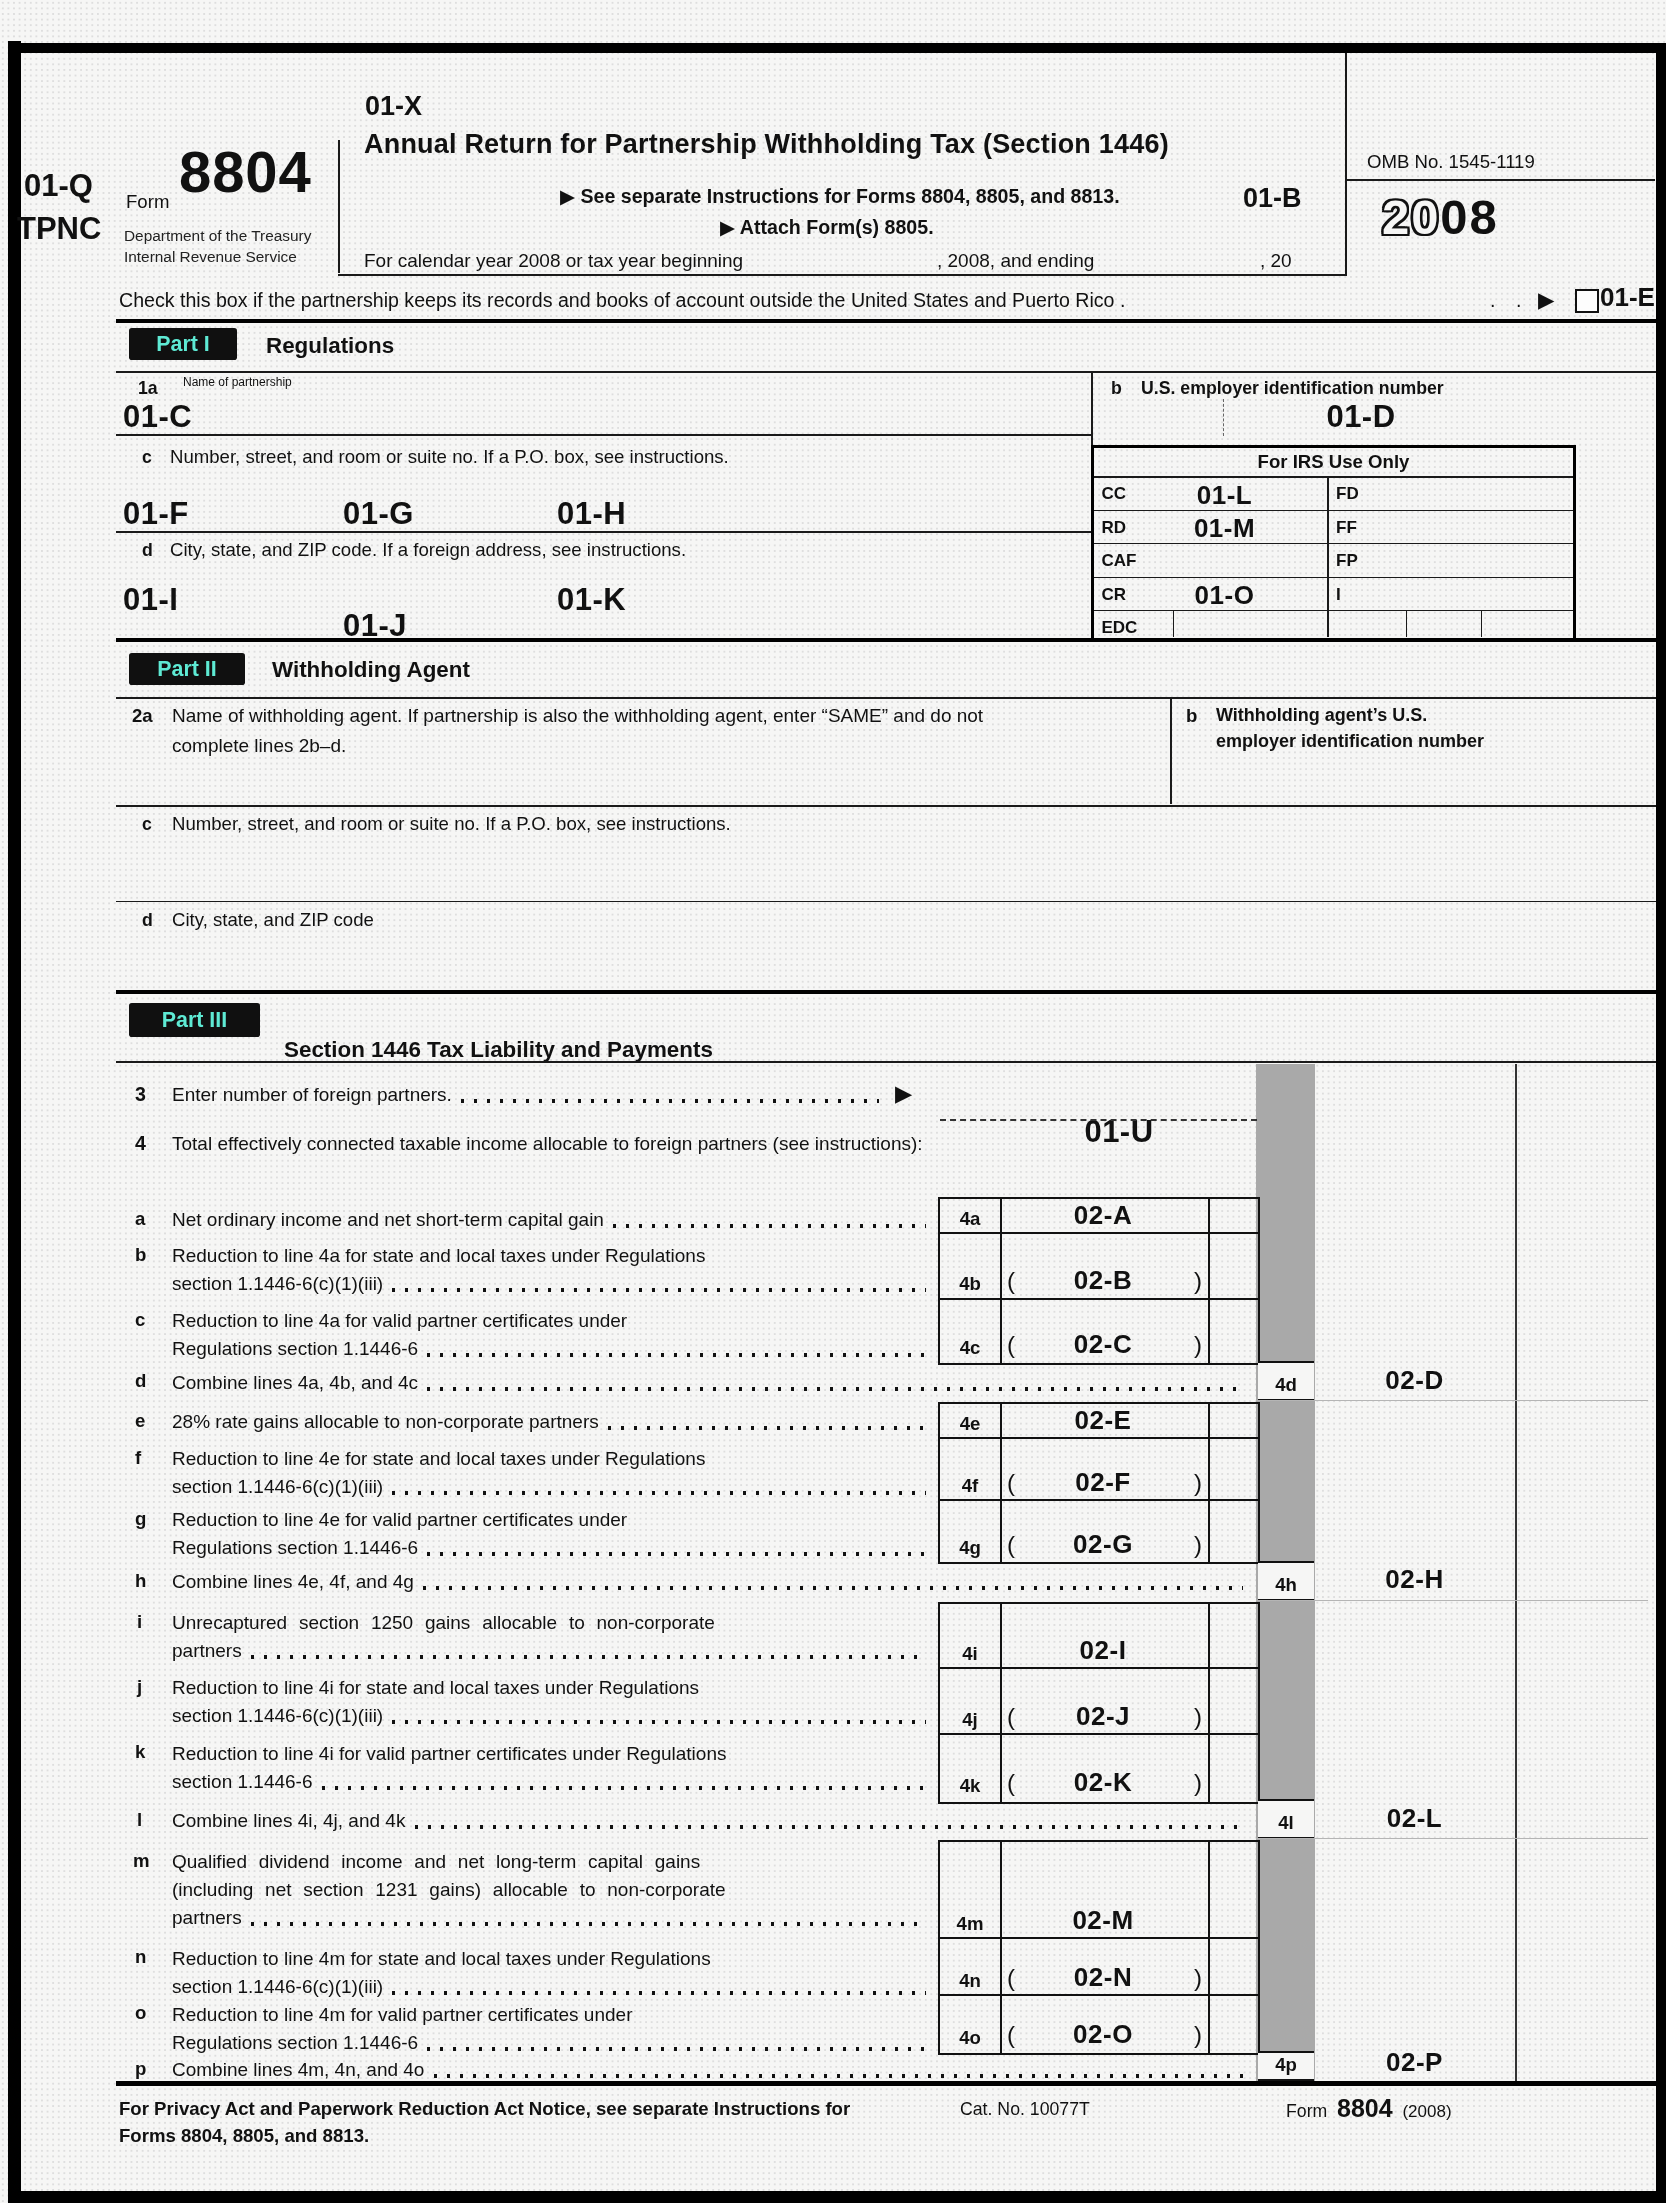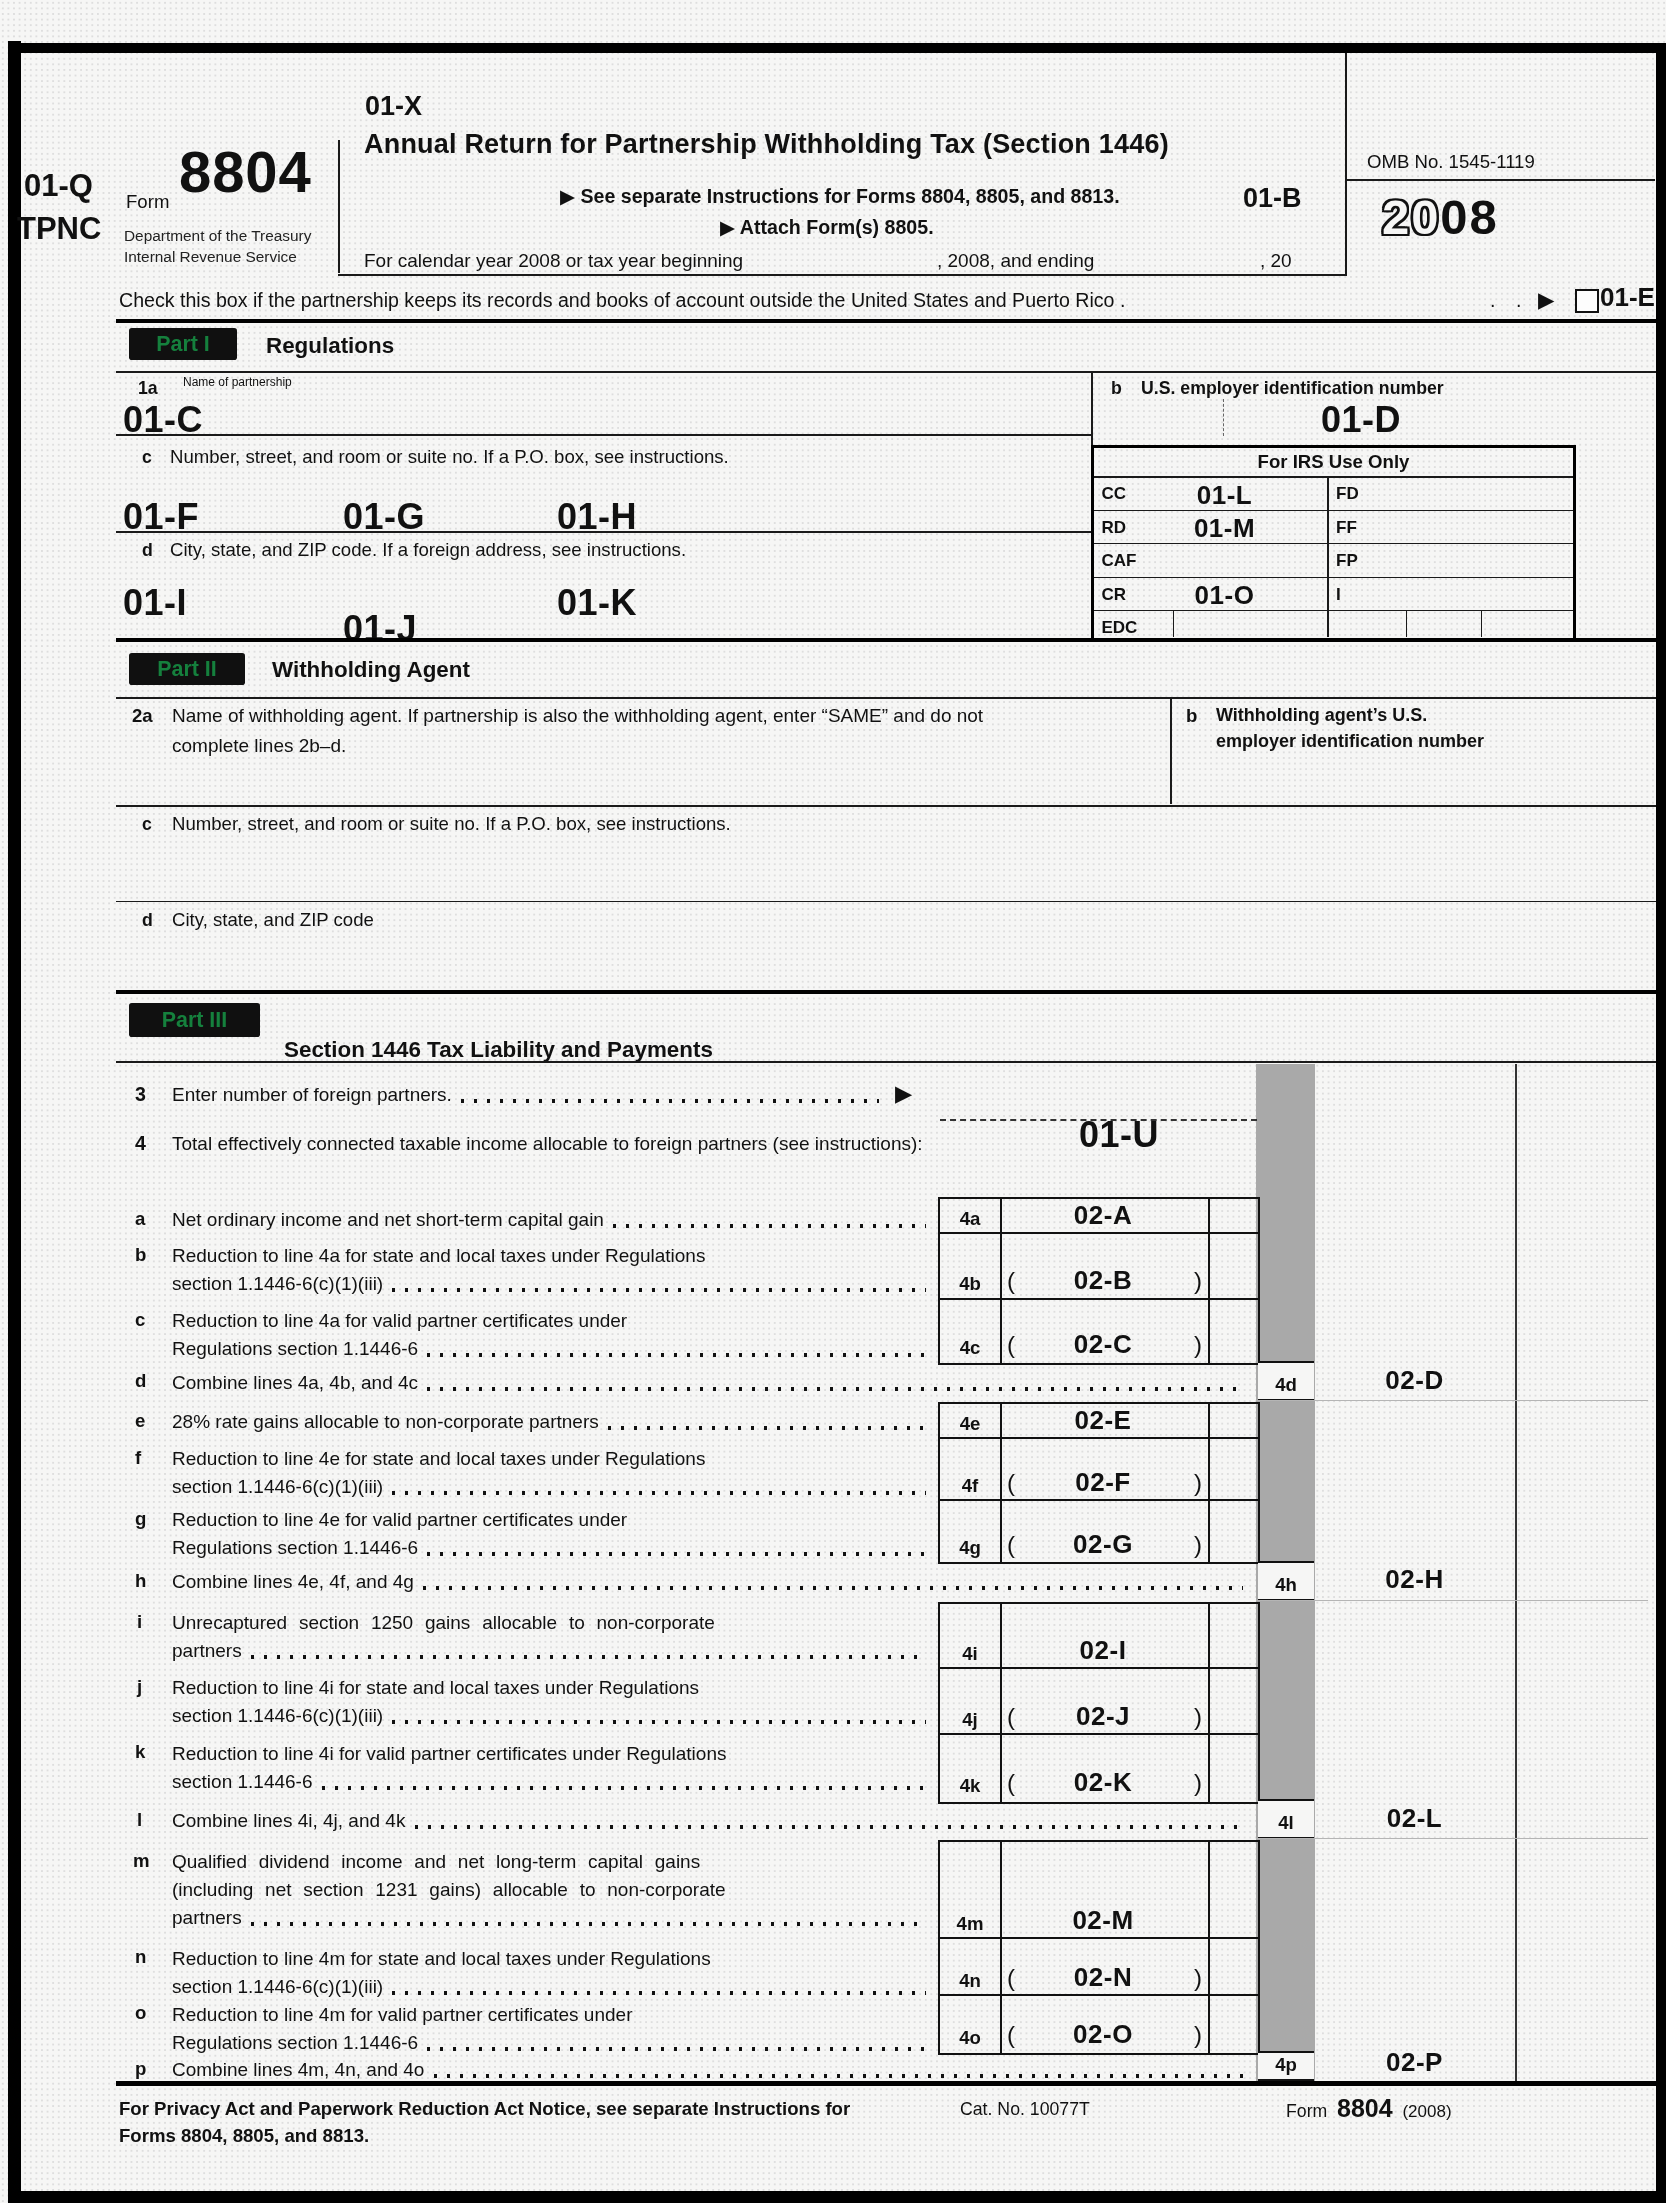--- a/index.html
+++ b/index.html
@@ -11,23 +11,23 @@
     font-family:"Liberation Sans","DejaVu Sans",sans-serif;
     color:#111;
   }
   .abs{position:absolute;}
   .b{font-weight:bold;}
   .hline{position:absolute;background:#1a1a1a;}
   .vline{position:absolute;background:#1a1a1a;}
   .frame{position:absolute;background:#000;}
   .lbl{font-size:19px;color:#111;line-height:28px;}
   .small{font-size:17.7px;}
-  .val{font-weight:bold;font-size:36px;letter-spacing:0.5px;}
+  .val{font-weight:bold;font-size:31px;letter-spacing:0.5px;}
   .tab{
-    position:absolute;background:#101010;color:#15803d;font-weight:bold;font-size:21.4px;
+    position:absolute;background:#101010;color:#5eead4;font-weight:bold;font-size:21.4px;
     display:flex;align-items:center;justify-content:center;border-radius:2.8px;
   }
   .ptitle{position:absolute;font-weight:bold;font-size:22.4px;}
   .lead{flex:1;height:3.7px;margin:0 5.6px 6.5px 9.3px;
     background:repeating-linear-gradient(90deg,#111 0 3.3px,transparent 3.3px 13px);}
   .lastline{display:flex;align-items:flex-end;}
   .ebox{position:absolute;border:2.3px solid #111;}
   .cdiv{position:absolute;top:0;bottom:0;width:1.9px;background:#111;}
   .erow{position:absolute;left:0;right:0;}
   .erow .hr{position:absolute;left:0;right:0;top:-1.9px;height:1.9px;background:#111;}

